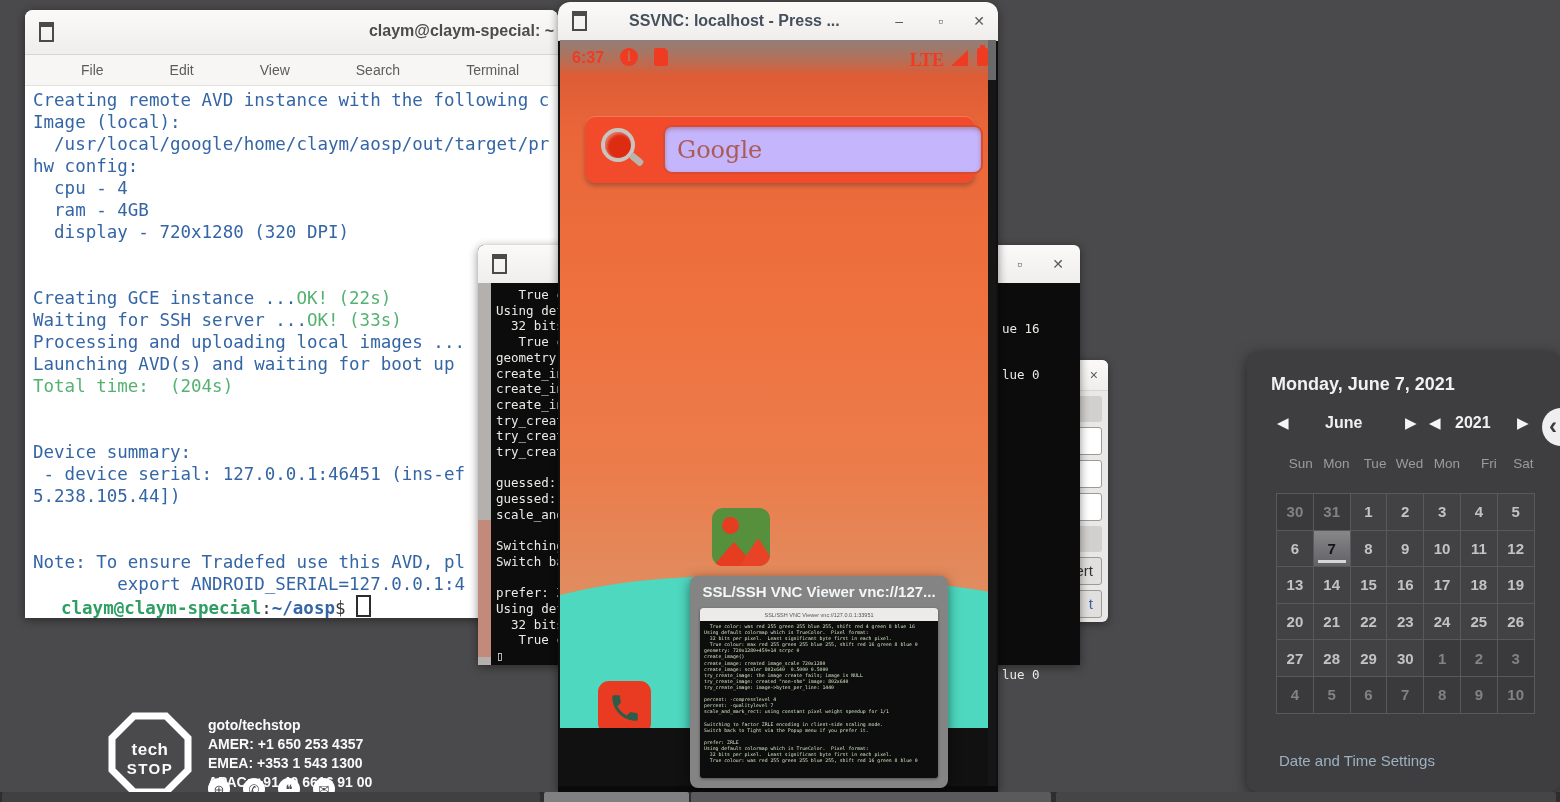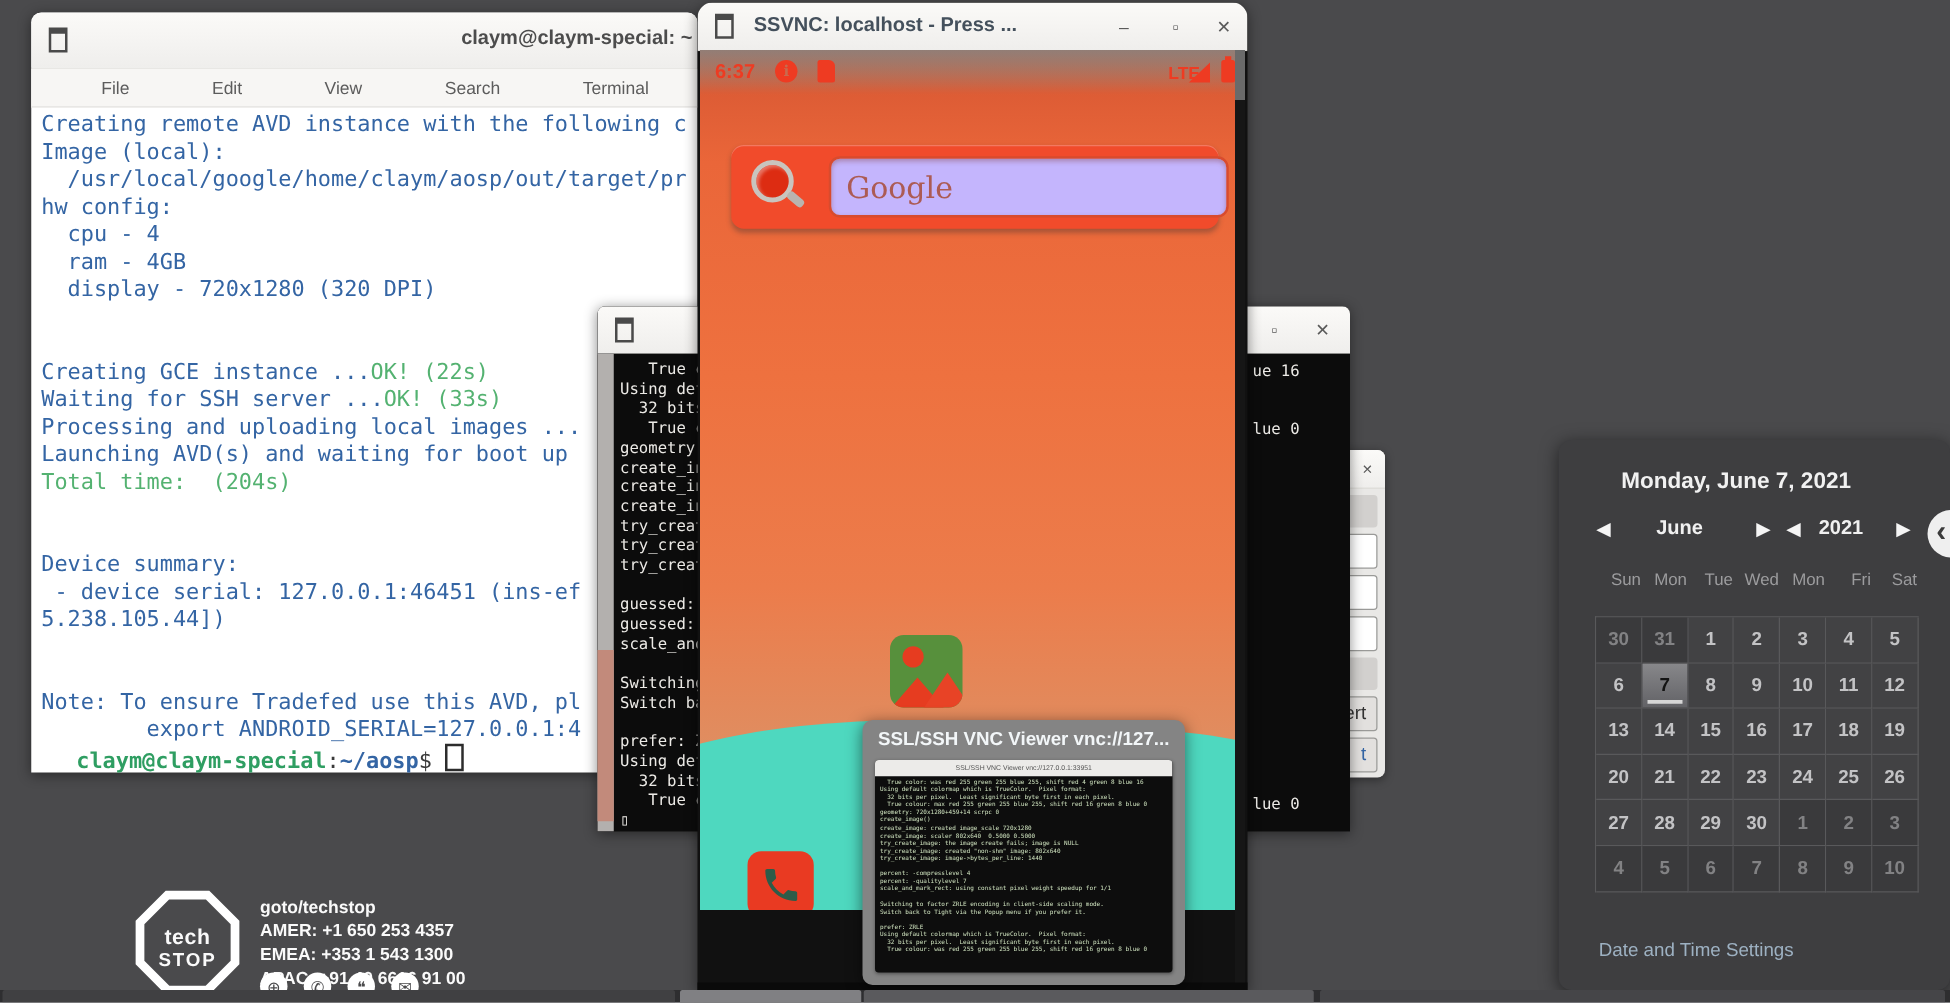--- a/index.html
+++ b/index.html
@@ -22,46 +22,46 @@
   .c-pgreen{color:#2f9e62;font-weight:bold;margin-left:28px;}  .c-pblue{color:#3465a4;font-weight:bold;}
   .c-cursor{display:inline-block;width:11px;height:18px;border:2px solid #2c2c2c;vertical-align:-3px;}
   
   #term2{left:478px;top:245px;width:602px;height:420px;background:#0c0c0c;border-radius:6px 6px 0 0;}
   #term2 .titlebar{height:38px;border-radius:6px 6px 0 0;}
   #t2-body{position:absolute;left:0;top:38px;right:0;bottom:0;background:#0c0c0c;}
   #t2-scroll{position:absolute;left:0;top:0;width:13px;bottom:0;background:#b3b0ae;}
   #t2-scroll .mark{position:absolute;left:0;right:0;top:62%;bottom:2%;background:#c28a7b;}
   #t2-lines{position:absolute;left:18px;top:4px;font-family:"DejaVu Sans Mono",monospace;font-size:12.5px;
             line-height:15.7px;color:#eceae6;white-space:pre;}
-  .t2-frag{position:absolute;font-family:"DejaVu Sans Mono",monospace;font-size:12.5px;color:#eceae6;white-space:pre;}
+  .t2-frag{position:absolute;font-family:"DejaVu Sans Mono",monospace;font-size:12.5px;color:#eceae6;white-space:pre;margin-top:32px;}
   
   #dlg{left:940px;top:360px;width:168px;height:262px;background:#e9e8e6;border-radius:6px;box-shadow:0 2px 8px rgba(0,0,0,.4);}
   #dlg .titlebar{height:30px;border-radius:6px 6px 0 0;}
   #dlg .row{margin:5px 6px;height:26px;border-radius:3px;}
   .row-gray{background:#d2d0ce;}
   .row-field{background:#ffffff;border:1px solid #9a9a98;}
   .row-btn{background:#e2e0de;border:1px solid #9a9a98;text-align:right;font-size:15px;line-height:26px;padding-right:8px;color:#333;}
   .row-btn.blue{color:#3465a4;}
   
   #phone{left:558px;top:2px;width:440px;height:790px;background:#111;border-radius:12px 12px 0 0;}
   #phone .titlebar{height:38px;border-radius:12px 12px 0 0;}
-  #phone .title{font-size:16px;font-weight:bold;color:#44505c;margin-left:16px;white-space:nowrap;}
+  #phone .title{font-size:16px;font-weight:bold;color:#44505c;margin-left:42px;white-space:nowrap;}
   #phone-screen{position:absolute;left:2px;right:2px;top:38px;height:688px;overflow:hidden;
     background:linear-gradient(180deg,#b27a5e 0px,#dd5c35 34px,#ea6639 90px,#ee713f 260px,
                #ec7c4b 430px,#e08d60 555px,#c09a7d 620px,#85c2a0 662px,#52d4ba 700px,#56e3c8 748px);}
   #teal-curve{position:absolute;left:-70px;right:-30px;bottom:-8px;height:160px;background:#4ed8bf;
               border-radius:50% 60% 0 0 / 70px 34px 0 0;}
   #statusbar{position:absolute;left:0;right:0;top:0;height:36px;
              background:linear-gradient(180deg,rgba(125,128,134,.6),rgba(125,128,134,0));}
   .red{color:#ee3b22;}
   #status-time{position:absolute;left:12px;top:9px;font-size:16px;font-weight:bold;}
   #info-ic{position:absolute;left:60px;top:8px;width:18px;height:18px;border-radius:50%;background:#ee3b22;
            color:#c96a4e;font-size:12px;font-weight:bold;text-align:center;line-height:18px;font-family:"DejaVu Serif",serif;}
   #sim-ic{position:absolute;left:94px;top:8px;width:14px;height:18px;background:#ee3b22;border-radius:2px 5px 2px 2px;}
-  #status-lte{position:absolute;right:36px;top:10px;font-size:14px;font-weight:bold;}
+  #status-lte{position:absolute;right:52px;top:10px;font-size:18px;font-weight:bold;font-family:Liberation Serif, serif;}
   #signal-ic{position:absolute;right:28px;top:10px;width:0;height:0;border-left:17px solid transparent;border-bottom:16px solid #ee3b22;}
   #batt-ic{position:absolute;right:8px;top:8px;width:11px;height:18px;background:#ee3b22;border-radius:2px;}
   #batt-ic:before{content:"";position:absolute;top:-3px;left:3px;width:5px;height:3px;background:#ee3b22;}
   
   #gsearch{position:absolute;left:25px;top:76px;width:390px;height:67px;background:#f14b2b;border-radius:10px;
            box-shadow:0 3px 4px rgba(90,60,50,.45), inset 0 1px 0 rgba(255,255,255,.25);}
   #gmag{position:absolute;left:16px;top:12px;width:42px;height:42px;}
   #gmag .lens{position:absolute;left:0;top:0;width:26px;height:26px;border-radius:50%;
               border:4px solid #c9c4be;background:#dd2c12;box-shadow:inset 2px 2px 3px rgba(255,255,255,.35);}
   #gmag .handle{position:absolute;left:28px;top:28px;width:15px;height:7px;background:#b9b4ae;border-radius:3px;transform:rotate(40deg);}
@@ -86,21 +86,21 @@
   #preview .ptitle{color:#f2f6f8;font-size:15px;font-weight:bold;text-align:center;padding-top:7px;white-space:nowrap;}
   #thumb{position:absolute;left:10px;top:32px;width:238px;height:170px;border-radius:3px;overflow:hidden;background:#0d0d0d;
          box-shadow:0 1px 3px rgba(0,0,0,.4);}
   #thumb .ttbar{height:13px;background:#ecebe9;display:flex;align-items:center;justify-content:center;}
   #thumb .ttbar span{font-size:5.5px;color:#555;}
   #thumb-lines{padding:3px 0 0 4px;font-family:"DejaVu Sans Mono",monospace;font-size:4.8px;line-height:6.1px;
                color:#cfe3bf;white-space:pre;}
   
   #calendar{left:1247px;top:352px;width:313px;height:440px;background:#3e3e40;border-radius:10px;z-index:50;
             box-shadow:0 3px 14px rgba(0,0,0,.5);}
-  #cal-header{position:absolute;left:50px;top:22px;font-size:18px;font-weight:bold;color:#f1f1f1;}
+  #cal-header{position:absolute;left:24px;top:22px;font-size:18px;font-weight:bold;color:#f1f1f1;}
   #cal-nav{position:absolute;left:30px;top:62px;width:256px;height:28px;color:#f0f0f0;}
   #cal-nav .arrow{position:absolute;font-size:15px;color:#f5f5f5;cursor:default;}
   #cal-nav .mlabel{position:absolute;font-size:16px;font-weight:bold;}
   #cal-dow{position:absolute;left:29px;top:104px;width:258px;display:flex;}
   #cal-dow span{width:36.8px;text-align:right;font-size:13.5px;color:#9c9c9e;}
   #cal-grid{position:absolute;left:29px;top:141px;width:258px;border-top:1px solid #59595b;border-left:1px solid #59595b;}
   .cal-row{display:flex;}
   .cal-cell{width:35.8px;height:35.6px;border-right:1px solid #59595b;border-bottom:1px solid #59595b;
             background:#424244;color:#c3c3c5;font-size:15px;font-weight:bold;
             display:flex;align-items:center;justify-content:center;position:relative;}

